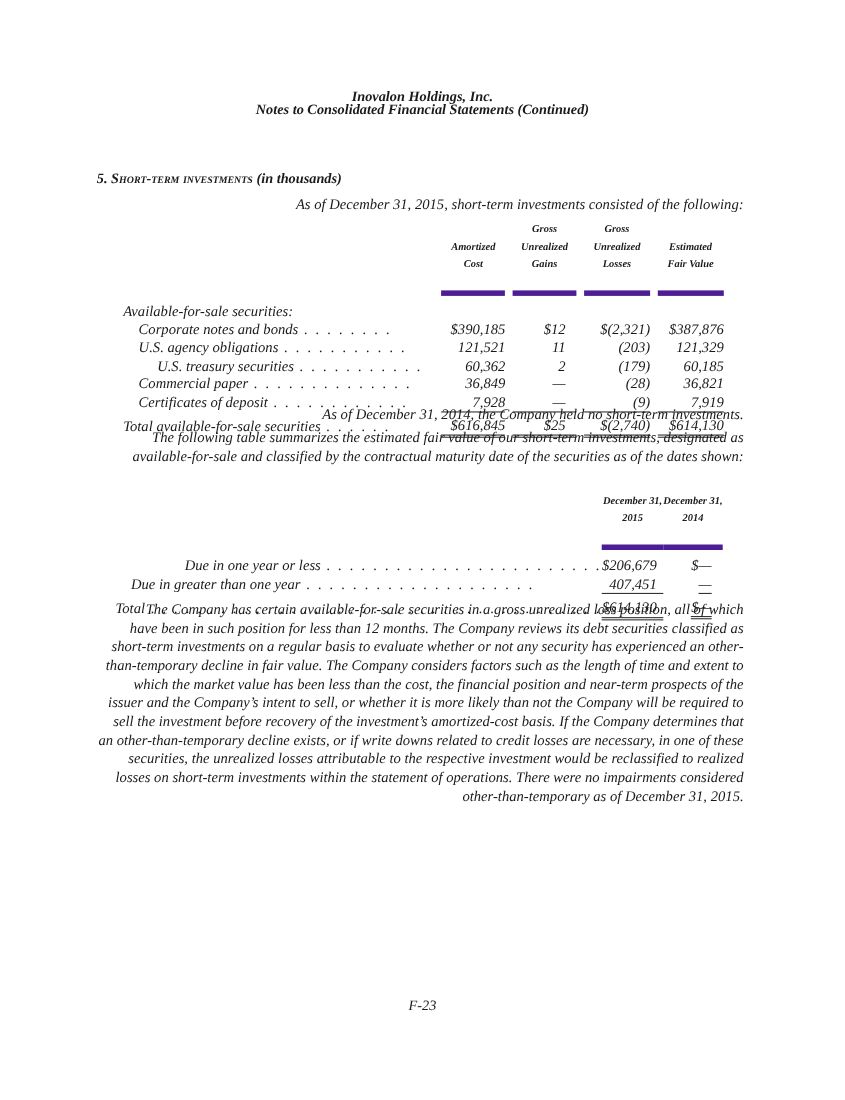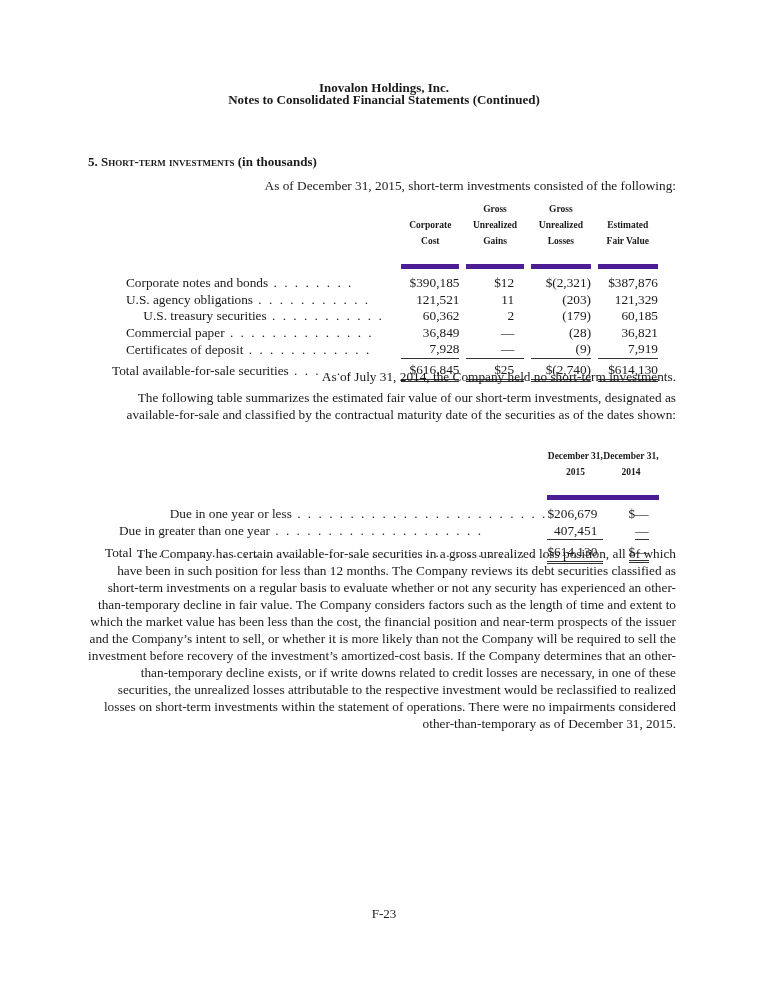--- a/index.html
+++ b/index.html
@@ -1,18 +1,18 @@
 <!DOCTYPE html>
 <html><head>
 <meta charset="utf-8">
 <style>
   html, body { margin: 0; padding: 0; background: #ffffff; }
   body { width: 768px; height: 1000px; position: relative; overflow: hidden;
          font-family: "Liberation Serif", "DejaVu Serif", serif; color: #1a1a1a; }
-  .page { position: absolute; left: 0; top: 0; width: 768px; height: 892px; }
+  .page { position: absolute; left: 0; top: 0; width: 768px; height: 892px; font-style: italic; }
   .hdr { position: absolute; left: 0; width: 768px; text-align: center; font-weight: bold; font-size: 13px; }
   .sec { position: absolute; left: 88px; top: 154px; font-size: 13px; font-weight: bold; }
   .sec .sc { font-variant: small-caps; }
   .para { position: absolute; left: 88px; width: 588px; font-size: 13.3px; line-height: 17px; text-align: right; }
   .indent { text-indent: 22px; }
   table.fin { position: absolute; border-collapse: collapse; font-size: 13.3px; }
   table.fin td { padding: 0; height: 16.5px; line-height: 16px; white-space: nowrap; }
   .lbl { overflow: hidden; }
   .lbl .dots { letter-spacing: 2px; }
   .num { text-align: right; }
@@ -45,31 +45,34 @@
         <col style="width:6px">
         <col style="width:54px">
         <col style="width:6px">
         <col style="width:56px">
         <col style="width:6px">
         <col style="width:56px">
     </colgroup>
     <tbody>
         <tr>
       <td></td>
-      <td class="colh"><span class="u"><div></div><div>Corporate</div><div>Cost</div></span></td>
+      <td class="colh"><span class="u"><div></div><div>Amortized</div><div>Cost</div></span></td>
       <td></td>
       <td class="colh"><span class="u"><div>Gross</div><div>Unrealized</div><div>Gains</div></span></td>
       <td></td>
       <td class="colh"><span class="u"><div>Gross</div><div>Unrealized</div><div>Losses</div></span></td>
       <td></td>
       <td class="colh"><span class="u"><div></div><div>Estimated</div><div>Fair Value</div></span></td>
     </tr>
     <tr style="height:6px">
           <td colspan="8" style="height:4px"></td>
         </tr>
+    <tr>
+      <td colspan="8">Available-for-sale securities:</td>
+    </tr>
     <tr>
       <td class="lbl" style="padding-left:14px;"><span>Corporate notes and bonds</span><span class="dots"> . . . . . . . .</span></td>
       <td class="num">$390,185</td>
           <td></td>
       <td class="num" style="padding-right:10px">$12</td>
           <td></td>
       <td class="num">$(2,321)</td>
           <td></td>
       <td class="num">$387,876</td>
     </tr>
@@ -122,21 +125,21 @@
           <td></td>
       <td class="num dul" style="padding-right:10px">$25</td>
           <td></td>
       <td class="num dul">$(2,740)</td>
           <td></td>
       <td class="num dul">$614,130</td>
     </tr>
   </tbody>
     </table>
 
-  <div class="para indent" style="top:368px;">As of July 31, 2014, the Company held no short-term investments.</div>
+  <div class="para indent" style="top:368px;">As of December 31, 2014, the Company held no short-term investments.</div>
   <div class="para indent" style="top:389px;">The following table summarizes the estimated fair value of our short-term investments, designated as available-for-sale and classified by the contractual maturity date of the securities as of the dates shown:</div>
 
   <table class="fin" style="left:105px; top:448px; width:516px;">
     <colgroup>
       <col style="width:366px">
         <col style="width:72px">
         <col style="width:10px">
         <col style="width:68px">
     </colgroup>
     <tbody>

